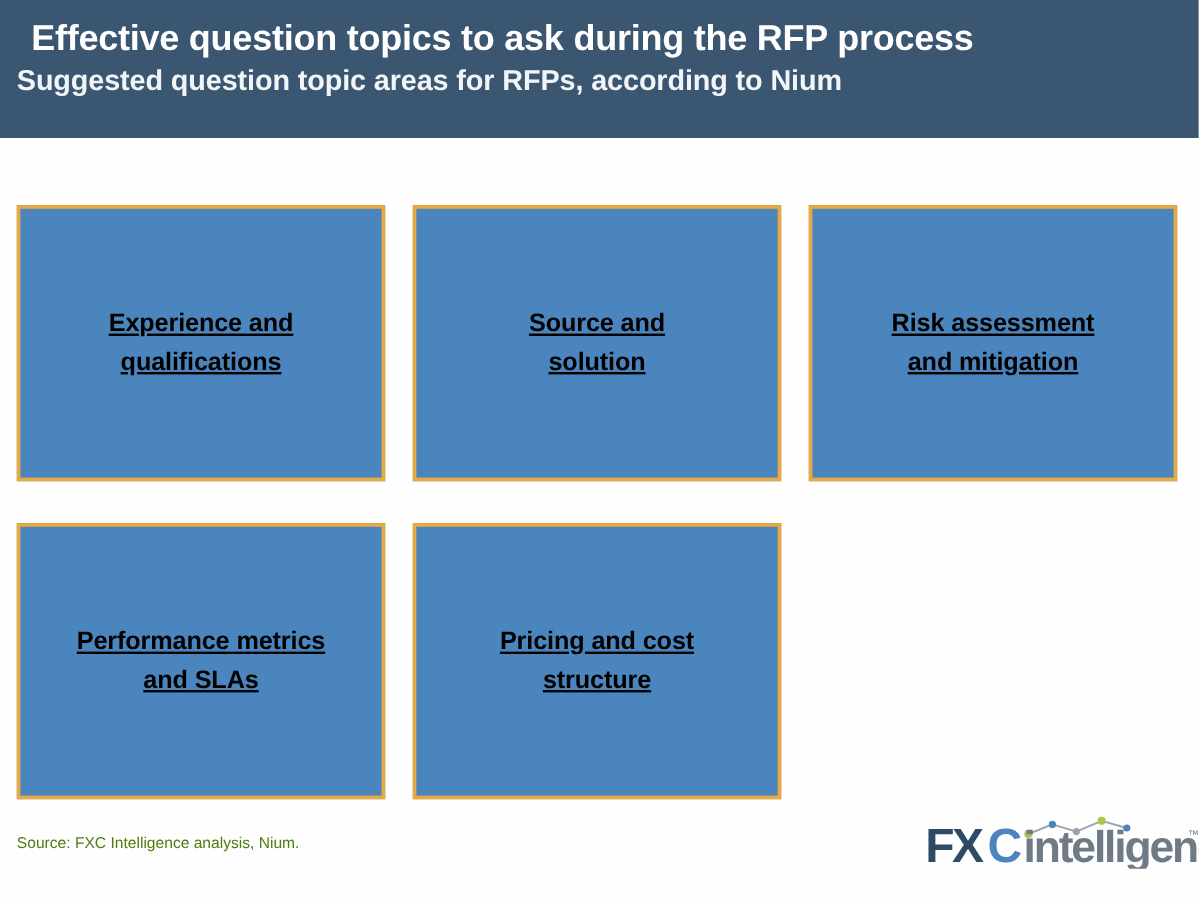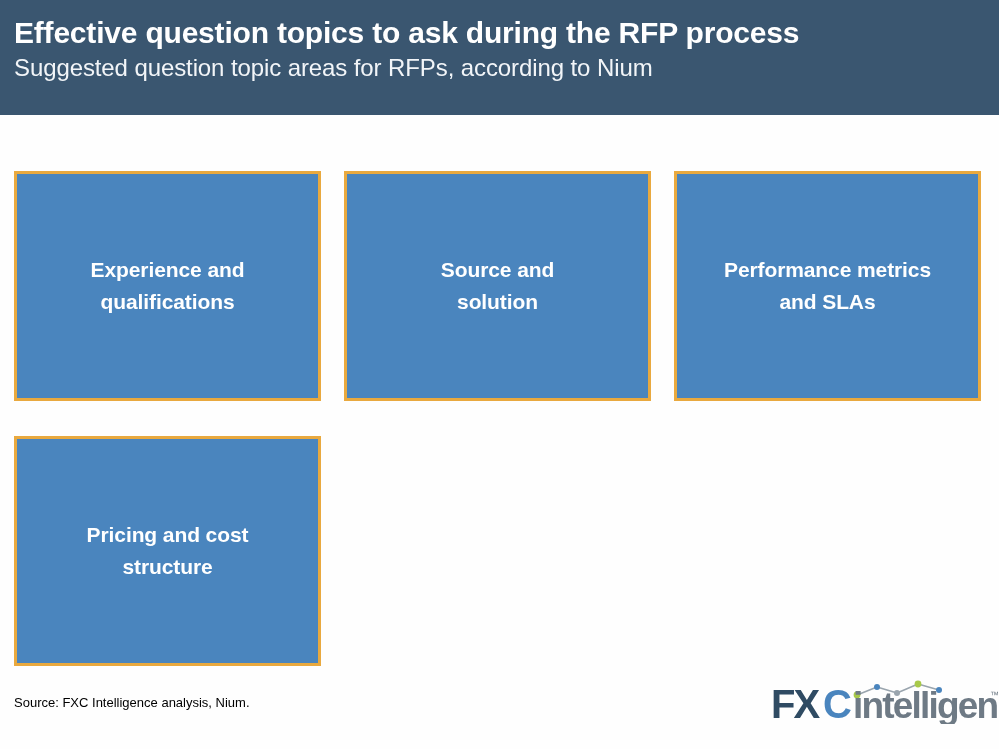--- a/index.html
+++ b/index.html
@@ -35,26 +35,27 @@
     padding: 14px 0 0 14px;
   }
 
   .header-title {
     color: #FFFFFF;
     font-size: 30px;
     font-weight: bold;
     letter-spacing: -0.2px;
     line-height: 38px;
     white-space: nowrap;
+    margin-left: 12px;
   }
 
   .header-subtitle {
     color: #F2F5F8;
     font-size: 24px;
-    font-weight: normal;
+    font-weight: bold;
     letter-spacing: -0.1px;
     line-height: 32px;
     white-space: nowrap;
   }
 
   
   .grid {
     position: absolute;
     left: 14px;
     top: 171px;
@@ -70,43 +71,44 @@
   .topic-box {
     background: #4A85BE;
     border: 3px solid #E9A93F;
     display: flex;
     align-items: center;
     justify-content: center;
     text-align: center;
   }
 
   .topic-label {
-    color: #ffffff;
+    color: #000000;
     font-size: 21px;
     font-weight: bold;
     line-height: 32px;
     letter-spacing: -0.1px;
     padding: 0 14px;
     white-space: pre-line;
+    text-decoration: underline;
   }
 
   
   .footer {
     position: absolute;
     left: 0;
     bottom: 0;
     width: 999px;
     height: 83px;
   }
 
   .source-note {
     position: absolute;
     left: 14px;
     top: 28px;
-    color: #000000;
+    color: #4d7c0f;
     font-size: 13px;
     line-height: 18px;
     white-space: nowrap;
   }
 
   
   .logo {
     position: absolute;
     right: 0;
     top: 12px;
@@ -131,20 +133,24 @@
     <div class="topic-box">
       <span class="topic-label">Experience and
 qualifications</span>
     </div>
 
     <div class="topic-box">
       <span class="topic-label">Source and
 solution</span>
     </div>
 
+    <div class="topic-box">
+      <span class="topic-label">Risk assessment
+and mitigation</span>
+    </div>
 
 
     <div class="topic-box">
       <span class="topic-label">Performance metrics
 and SLAs</span>
     </div>
 
     <div class="topic-box">
       <span class="topic-label">Pricing and cost
 structure</span>

